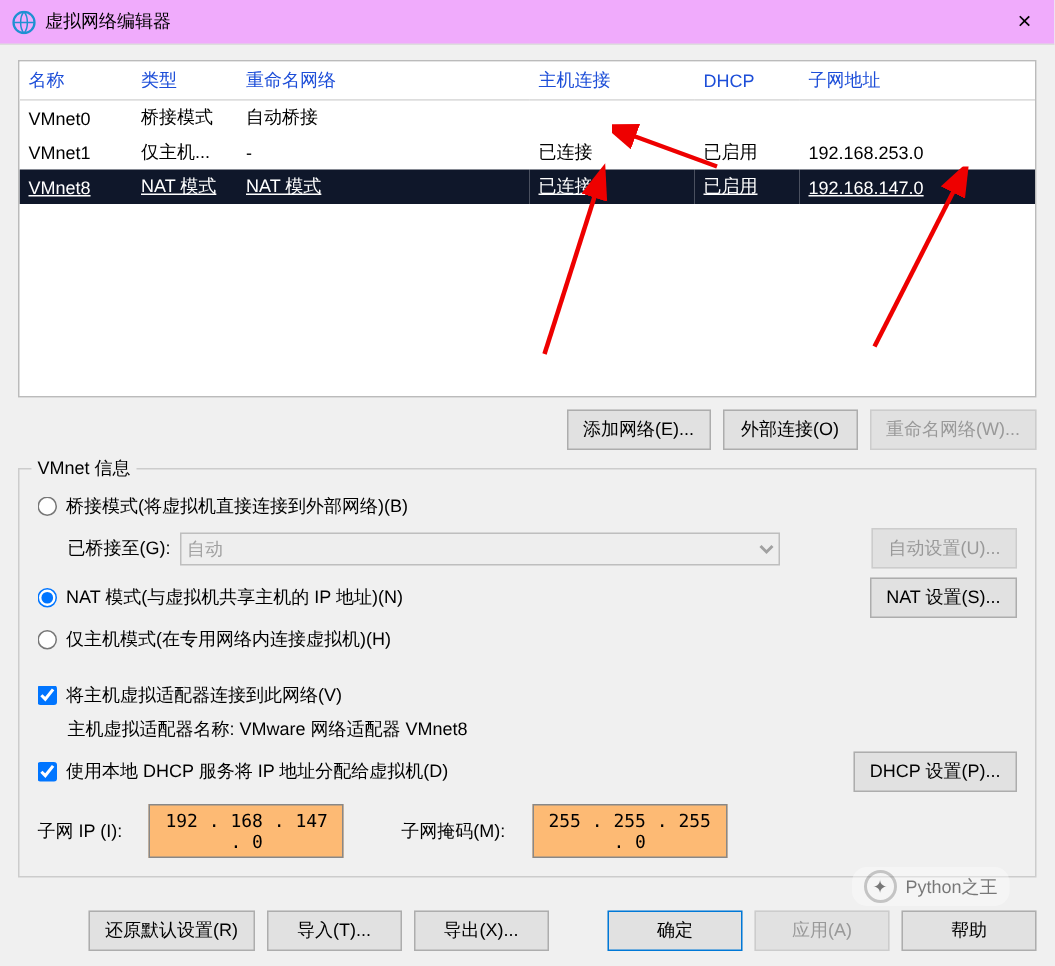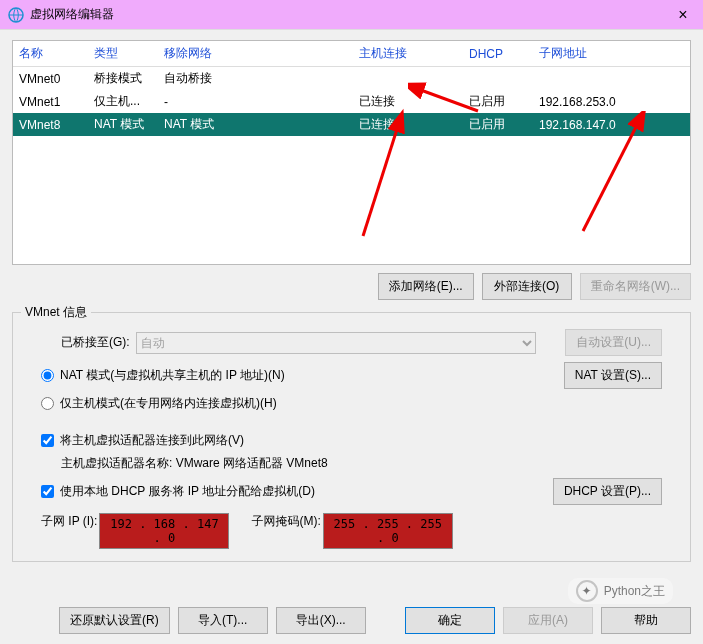--- a/index.html
+++ b/index.html
@@ -9,40 +9,40 @@
 .titlebar .icon { width: 16px; height: 16px; margin-right: 6px; }
 .titlebar .title { flex: 1; }
 .titlebar .close { width: 24px; text-align: center; font-size: 16px; cursor: pointer; }
 
 .body { padding: 10px 12px; }
 
 .table-wrap { border: 1px solid #bbb; background: #fff; height: 225px; position: relative; overflow: hidden; }
 table { width: 100%; border-collapse: collapse; }
 th { text-align: left; font-weight: normal; padding: 4px 6px; border-bottom: 1px solid #ddd; background: #fff; color: #1d4ed8; }
 td { padding: 3px 6px; color: #000; }
-tr.selected td { background: #0f766e; color: #fff; }
+tr.selected td { background: #0f172a; color: #fff; text-decoration: underline; }
 
 .arrow { position: absolute; pointer-events: none; }
 
 .btn-row { margin-top: 8px; display: flex; justify-content: flex-end; gap: 8px; }
 .btn { background: #e1e1e1; border: 1px solid #adadad; padding: 4px 10px; min-width: 90px; text-align: center; cursor: pointer; }
 .btn.disabled { color: #999; border-color: #ccc; }
 
-.groupbox { margin-top: 12px; border: 1px solid #ccc; padding: 10px 28px 12px; position: relative; }
+.groupbox { margin-top: 12px; border: 1px solid #ccc; padding: 10px 12px 12px; position: relative; }
 .groupbox-title { position: absolute; top: -9px; left: 8px; background: #f0f0f0; padding: 0 4px; }
 
 .radio-row, .cb-row { display: flex; align-items: center; margin: 6px 0; }
 .radio-row input[type=radio], .cb-row input[type=checkbox] { margin-right: 6px; }
 .sub-row { margin: 6px 0 6px 20px; display: flex; align-items: center; gap: 6px; }
 .sub-row select { flex: 1; max-width: 400px; height: 22px; border: 1px solid #aaa; background: #eee; }
 
 .side-btn { margin-left: auto; }
 
-.iprow { margin-top: 8px; display: flex; gap: 2px; }
-.ipbox { border: 1px solid #888; background: #b91c1c; padding: 3px 6px; width: 130px; text-align: center; font-family: monospace; }
+.iprow { margin-top: 8px; display: flex; align-items: center; gap: 18px; }
+.ipbox { border: 1px solid #888; background: #fdba74; padding: 3px 6px; width: 130px; text-align: center; font-family: monospace; }
 
 .footer { position: absolute; bottom: 10px; left: 12px; right: 12px; display: flex; gap: 8px; padding-left: 47px; }
 .footer .spacer { flex: 1; }
 
 .watermark { position: absolute; right: 30px; bottom: 40px; opacity: .5; display: flex; align-items: center; gap: 6px; background: rgba(255,255,255,.7); padding: 2px 8px; border-radius: 10px; font-size: 13px; }
 .watermark .wcircle { width: 22px; height: 22px; border: 2px solid #999; border-radius: 50%; display: flex; align-items: center; justify-content: center; font-size: 12px; }
 </style>
 </head>
 <body>
 
@@ -56,21 +56,21 @@
 </div>
 
 <div class="body">
 
   <div class="table-wrap">
     <table>
       <thead>
           <tr>
         <th style="width:75px">名称</th>
         <th style="width:70px">类型</th>
-        <th style="width:195px">移除网络</th>
+        <th style="width:195px">重命名网络</th>
         <th style="width:110px">主机连接</th>
         <th style="width:70px">DHCP</th>
         <th>子网地址</th>
       </tr>
         </thead>
       <tbody>
         <tr>
           <td>VMnet0</td>
           <td>桥接模式</td>
           <td>自动桥接</td>
@@ -125,20 +125,24 @@
 
   <div class="btn-row">
     <div class="btn">添加网络(E)...</div>
     <div class="btn">外部连接(O)</div>
     <div class="btn disabled">重命名网络(W)...</div>
   </div>
 
   <div class="groupbox">
     <span class="groupbox-title">VMnet 信息</span>
 
+    <div class="radio-row">
+      <input type="radio" name="mode" style="">
+      <span>桥接模式(将虚拟机直接连接到外部网络)(B)</span>
+    </div>
     <div class="sub-row">
       <span>已桥接至(G):</span>
       <select disabled=""><option>自动</option></select>
       <div class="btn disabled side-btn">自动设置(U)...</div>
     </div>
 
     <div class="radio-row">
       <input type="radio" name="mode" checked="" style="">
       <span>NAT 模式(与虚拟机共享主机的 IP 地址)(N)</span>
       <div class="btn side-btn">NAT 设置(S)...</div>

